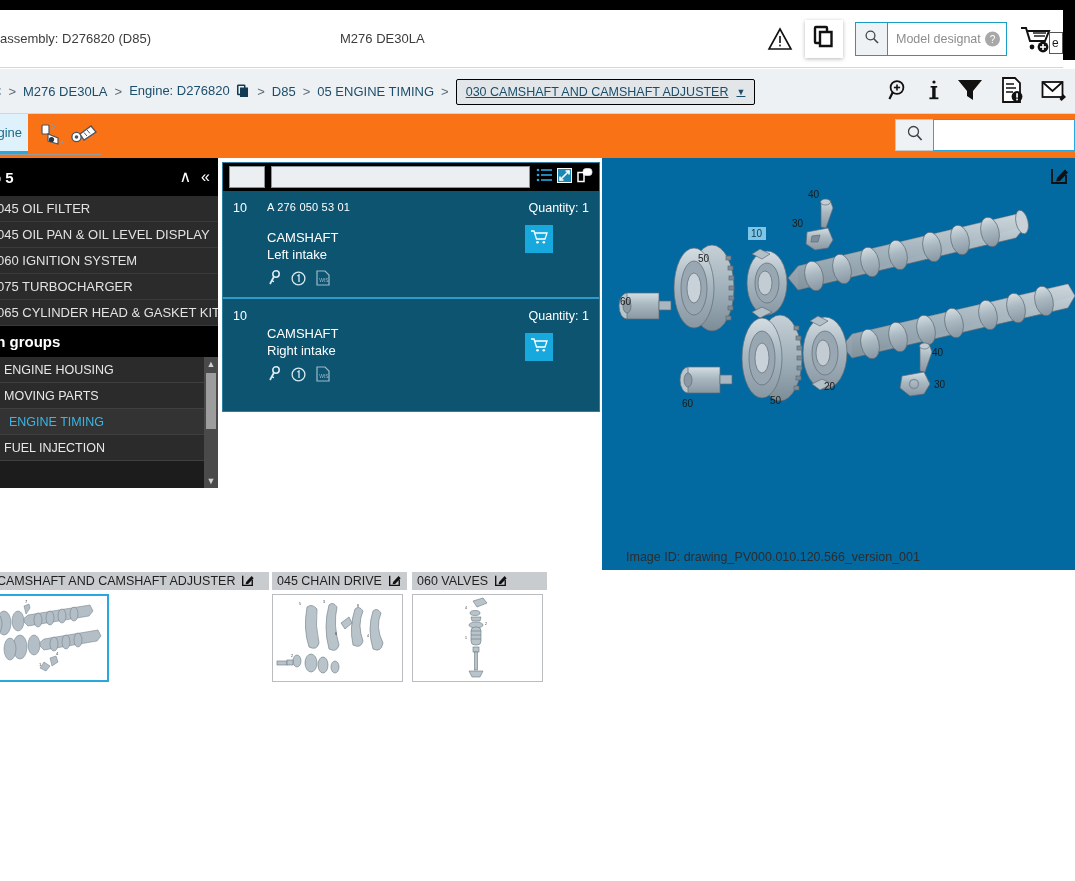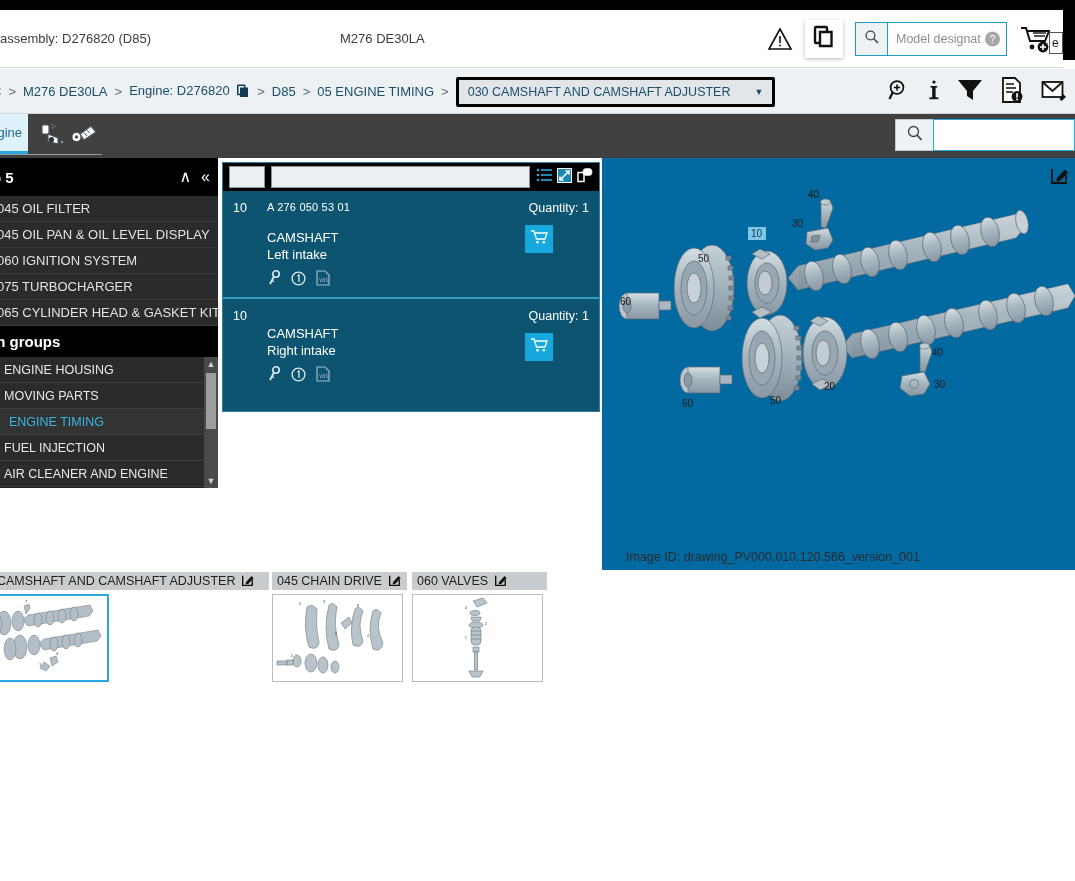--- a/index.html
+++ b/index.html
@@ -69,32 +69,32 @@
     position: absolute; left: 0; top: 69px; width: 1075px; height: 45px;
     background: #eef1f3; border-bottom: 1px solid #d2d6d9;
   }
   .crumbs { position:absolute; left:-8px; top:0; height:45px; display:flex; align-items:center; gap:7px; }
   .crumb {
     font-size: 13px; color: #1b4e6b; white-space: nowrap; cursor: pointer;
   }
   .crumb-sep { font-size: 13px; color: #5b6b75; }
   .crumb-copy { display:inline-block; vertical-align:-3px; margin-left:3px; }
   .crumb-active {
-    background: #e2e6e9; border: 3px solid #000000; border-radius: 2px;
+    background: #e2e6e9; border: 1px solid #000000; border-radius: 2px;
     padding: 5px 9px; font-size: 12.5px; color: #1b4e6b;
-    display:flex; align-items:center; gap:24px; cursor:pointer;
+    display:flex; align-items:center; gap:8px; cursor:pointer;text-decoration:underline;
   }
   .crumb-active .caret { font-size: 9px; }
   .crumb-tools { position:absolute; right: 8px; top: 0; height: 45px; display:flex; align-items:center; gap: 17px; }
   .crumb-tools span { cursor:pointer; display:block; }
 
   
   .tabstrip {
     position: absolute; left: 0; top: 114px; width: 1075px; height: 44px;
-    background: #404040;
+    background: #f97316;
   }
   .tab-eng {
     position: absolute; left: -36px; top: 0; width: 64px; height: 40px;
     background: #dff2fb; border-bottom: 3px solid #2aa8dd;
     display:flex; align-items:center; justify-content:flex-end; padding-right:6px;
     cursor:pointer;
   }
   .tab-eng span { font-size: 13px; color: #1b6b8c; }
   .tabicon { position:absolute; top:8px; cursor:pointer; }
   .tab-underline {
@@ -408,23 +408,20 @@
           <span>ENGINE HOUSING</span>
         </div>
       <div class="sb-group">
           <span>MOVING PARTS</span>
         </div>
       <div class="sb-group sel">
           <span>ENGINE TIMING</span>
         </div>
       <div class="sb-group">
           <span>FUEL INJECTION</span>
-        </div>
-      <div class="sb-group">
-          <span>AIR CLEANER AND ENGINE</span>
         </div>
 
       <div class="sb-scroll">
         <div class="arr">▲</div>
         <div class="thumb"></div>
         <div class="arr bot">▼</div>
       </div>
     </div>
   </div>
 

